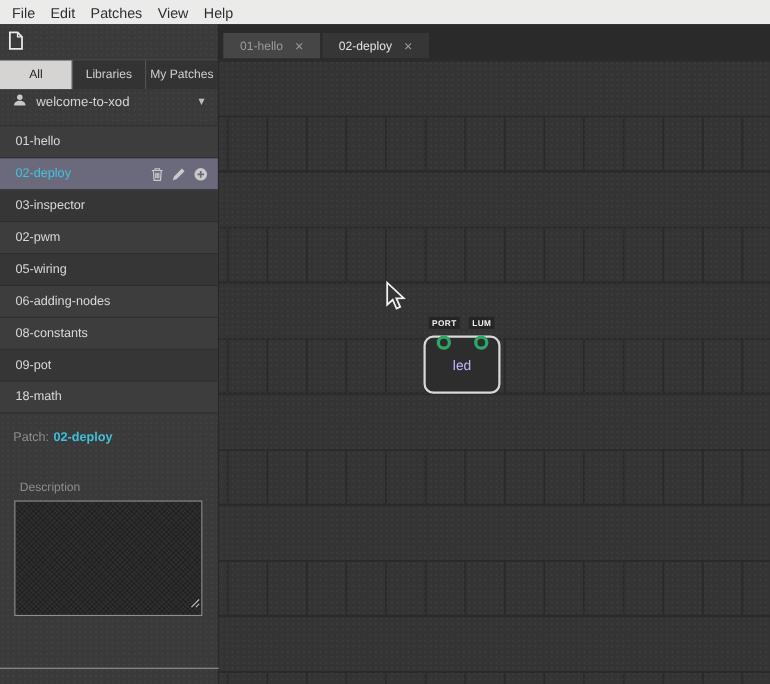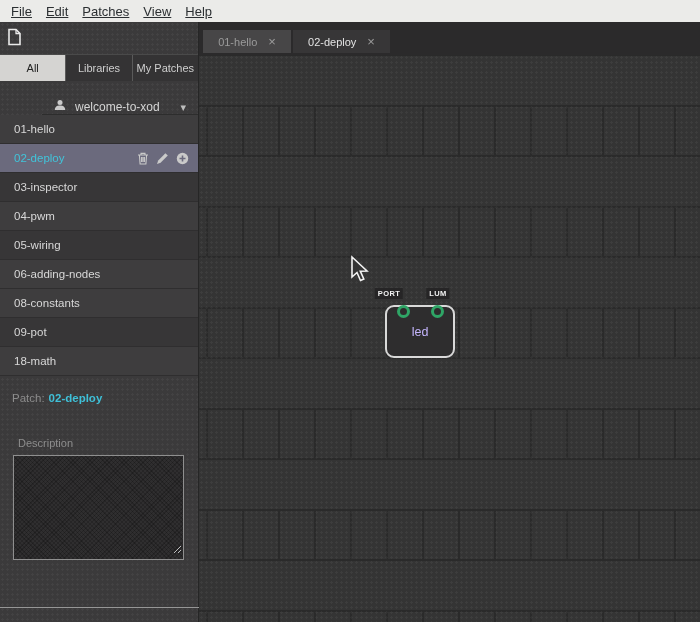--- a/index.html
+++ b/index.html
@@ -8,21 +8,21 @@
     width:700px; height:622px; position:relative;
     font-family:"Liberation Sans", sans-serif;
     background:#343434; user-select:none;
   }
 
   
   .menubar {
     height:22px; background:#ebebe9; display:flex; align-items:center;
     padding-left:4px; font-size:13px; color:#2b2f32;
   }
-  .menu-item { padding:1px 7px; cursor:default;text-decoration:underline; }
+  .menu-item { padding:1px 7px; cursor:default; }
 
   
   .body { display:flex; height:600px; }
 
   
   .sidebar {
     width:199px; flex-shrink:0; position:relative;
     background-color:#3b3a3b;
     background-image:radial-gradient(circle, rgba(255,255,255,0.04) 1px, transparent 1.3px);
     background-size:5px 5px;
@@ -32,24 +32,23 @@
   .filter-tabs { display:flex; height:27px; border-top:1px solid #4a4a4a; }
   .ftab {
     flex:1; display:flex; align-items:center; justify-content:center;
     font-size:11px; color:#cfcfcf; background:#343334;
     border-right:1px solid #5a5a5a; cursor:pointer;
   }
   .ftab:last-child { border-right:none; }
   .ftab.active { background:#d5d4d2; color:#232323; }
 
   .project-row {
-    height:30px; margin-top:4px; display:flex; align-items:flex-end;
+    height:30px; margin-top:4px; display:flex; align-items:flex-start;
     padding:0 12px; color:#d4d4d4; font-size:12px;
     border-bottom:1px solid #2d2d2d;
-    margin-left:42px;
   }
   .project-name { margin-left:9px; }
   .chevron { margin-left:auto; color:#bdbdbd; font-size:11px; }
 
   .patch-row {
     height:29px; display:flex; align-items:center; padding-left:14px;
     font-size:11.5px; color:#d8d8d8; border-bottom:1px solid #2f2e2f;
     cursor:pointer;
   }
   .patch-row.light { background:#3e3d3e; }
@@ -111,21 +110,21 @@
     position:absolute; width:13px; height:13px; border-radius:50%;
     border:3px solid #2fa566; background:#2d2d2d; cursor:pointer;
   }
   .pin-port { left:198px; top:250px; }
   .pin-lum  { left:232px; top:250px; }
   .pin-label {
     position:absolute; top:233px; transform:translateX(-50%);
     background:#262526; color:#f2f2f2; font-size:7.5px; font-weight:bold;
     letter-spacing:0.4px; padding:1px 3px;
   }
-  .pin-label-port { left:190px; }
+  .pin-label-port { left:205px; }
   .pin-label-lum  { left:239px; }
 
   .cursor { position:absolute; left:150px; top:200px; pointer-events:none; }
 </style>
 </head>
 <body>
 
 <div class="app">
 
   <div class="menubar">
@@ -188,21 +187,21 @@
                 <circle cx="6.5" cy="6.5" r="5.7" fill="#cacaca"></circle>
                 <path d="M6.5 3.5 v6 M3.5 6.5 h6" stroke="#6b6a7d" stroke-width="1.6"></path>
               </svg>
             </span>
           </span>
         </div>
         <div class="patch-row dark">
             <span>03-inspector</span>
           </div>
         <div class="patch-row light">
-            <span>04-pwm</span>
+            <span>02-pwm</span>
           </div>
         <div class="patch-row dark">
             <span>05-wiring</span>
           </div>
         <div class="patch-row light">
             <span>06-adding-nodes</span>
           </div>
         <div class="patch-row light">
             <span>08-constants</span>
           </div>

